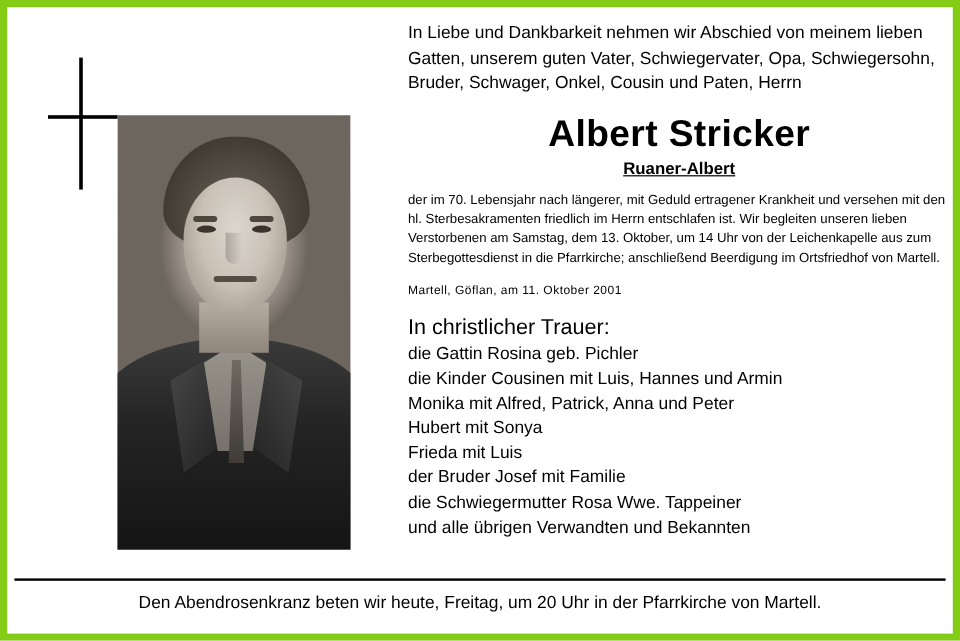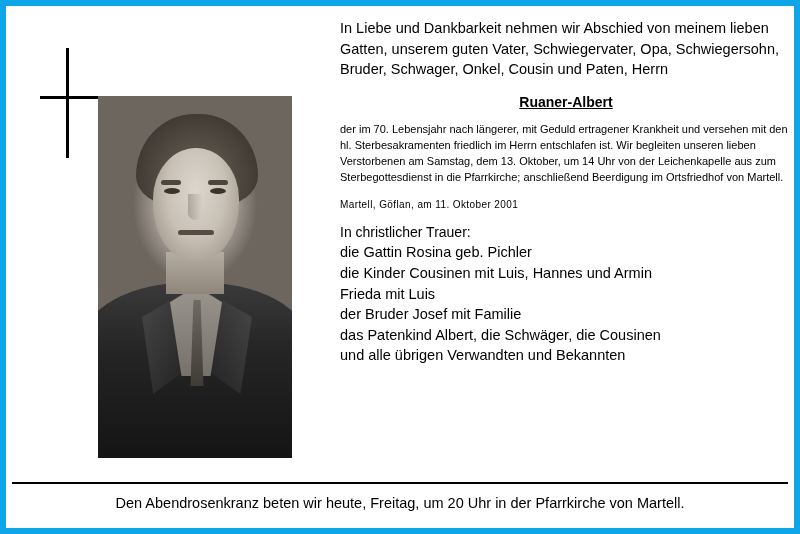--- a/index.html
+++ b/index.html
@@ -8,21 +8,21 @@
     background: #ffffff;
   }
   body {
     font-family: "Liberation Sans", sans-serif;
   }
   #page {
     position: relative;
     width: 800px;
     height: 534px;
     background: #ffffff;
-    border: 6px solid #0ea5e9;
+    border: 6px solid #84cc16;
     box-sizing: border-box;
     overflow: hidden;
   }
   
   #left-col {
     position: absolute;
     left: 6px;
     top: 6px;
     width: 316px;
     height: 510px;
@@ -209,21 +209,21 @@
     font-size: 11px;
     line-height: 1.45;
     margin: 0 0 14px 0;
   }
   .place-date {
     font-size: 10px;
     margin: 0 0 14px 0;
     letter-spacing: .4px;
   }
   .mourners-head {
-    font-size: 14px;
+    font-size: 18px;
     margin: 0 0 2px 0;
   }
   .mourners {
     font-size: 14.5px;
     line-height: 1.42;
     margin: 0;
   }
   .mourners .ln { display: block; }
   .mourners b { font-weight: normal; }
   
@@ -277,35 +277,38 @@
         <div class="mouth"></div>
       </div>
     </div>
 
   </div>
 
   <div id="right-col">
 
     <p class="intro">In Liebe und Dankbarkeit nehmen wir Abschied von meinem lieben Gatten, unserem guten Vater, Schwiegervater, Opa, Schwiegersohn, Bruder, Schwager, Onkel, Cousin und Paten, Herrn</p>
 
+    <h1 id="deceased-name">Albert Stricker</h1>
 
     <div id="nickname">Ruaner-Albert</div>
 
     <p class="body-text">der im 70. Lebensjahr nach längerer, mit Geduld ertragener Krankheit und versehen mit den hl. Sterbesakramenten friedlich im Herrn entschlafen ist. Wir begleiten unseren lieben Verstorbenen am Samstag, dem 13. Oktober, um 14 Uhr von der Leichenkapelle aus zum Sterbegottesdienst in die Pfarrkirche; anschließend Beerdigung im Ortsfriedhof von Martell.</p>
 
     <p class="place-date">Martell, Göflan, am 11. Oktober 2001</p>
 
     <p class="mourners-head">In christlicher Trauer:</p>
 
     <div class="mourners">
         <span class="ln">die Gattin <b>Rosina</b> geb. <b>Pichler</b></span>
         <span class="ln">die Kinder <b>Cousinen</b> mit <b>Luis, Hannes</b> und <b>Armin</b></span>
+        <span class="ln"><b>Monika</b> mit <b>Alfred, Patrick, Anna</b> und <b>Peter</b></span>
+        <span class="ln"><b>Hubert</b> mit <b>Sonya</b></span>
         <span class="ln"><b>Frieda</b> mit <b>Luis</b></span>
         <span class="ln">der Bruder <b>Josef</b> mit Familie</span>
-        <span class="ln">das Patenkind <b>Albert,</b> die Schwäger, die Cousinen</span>
+        <span class="ln">die Schwiegermutter <b>Rosa</b> Wwe. <b>Tappeiner</b></span>
         <span class="ln">und alle übrigen Verwandten und Bekannten</span>
       </div>
 
   </div>
 
   <div id="footer-rule"></div>
 
   <div id="footer">Den Abendrosenkranz beten wir heute, Freitag, um 20 Uhr in der Pfarrkirche von Martell.</div>
 
 </div>

